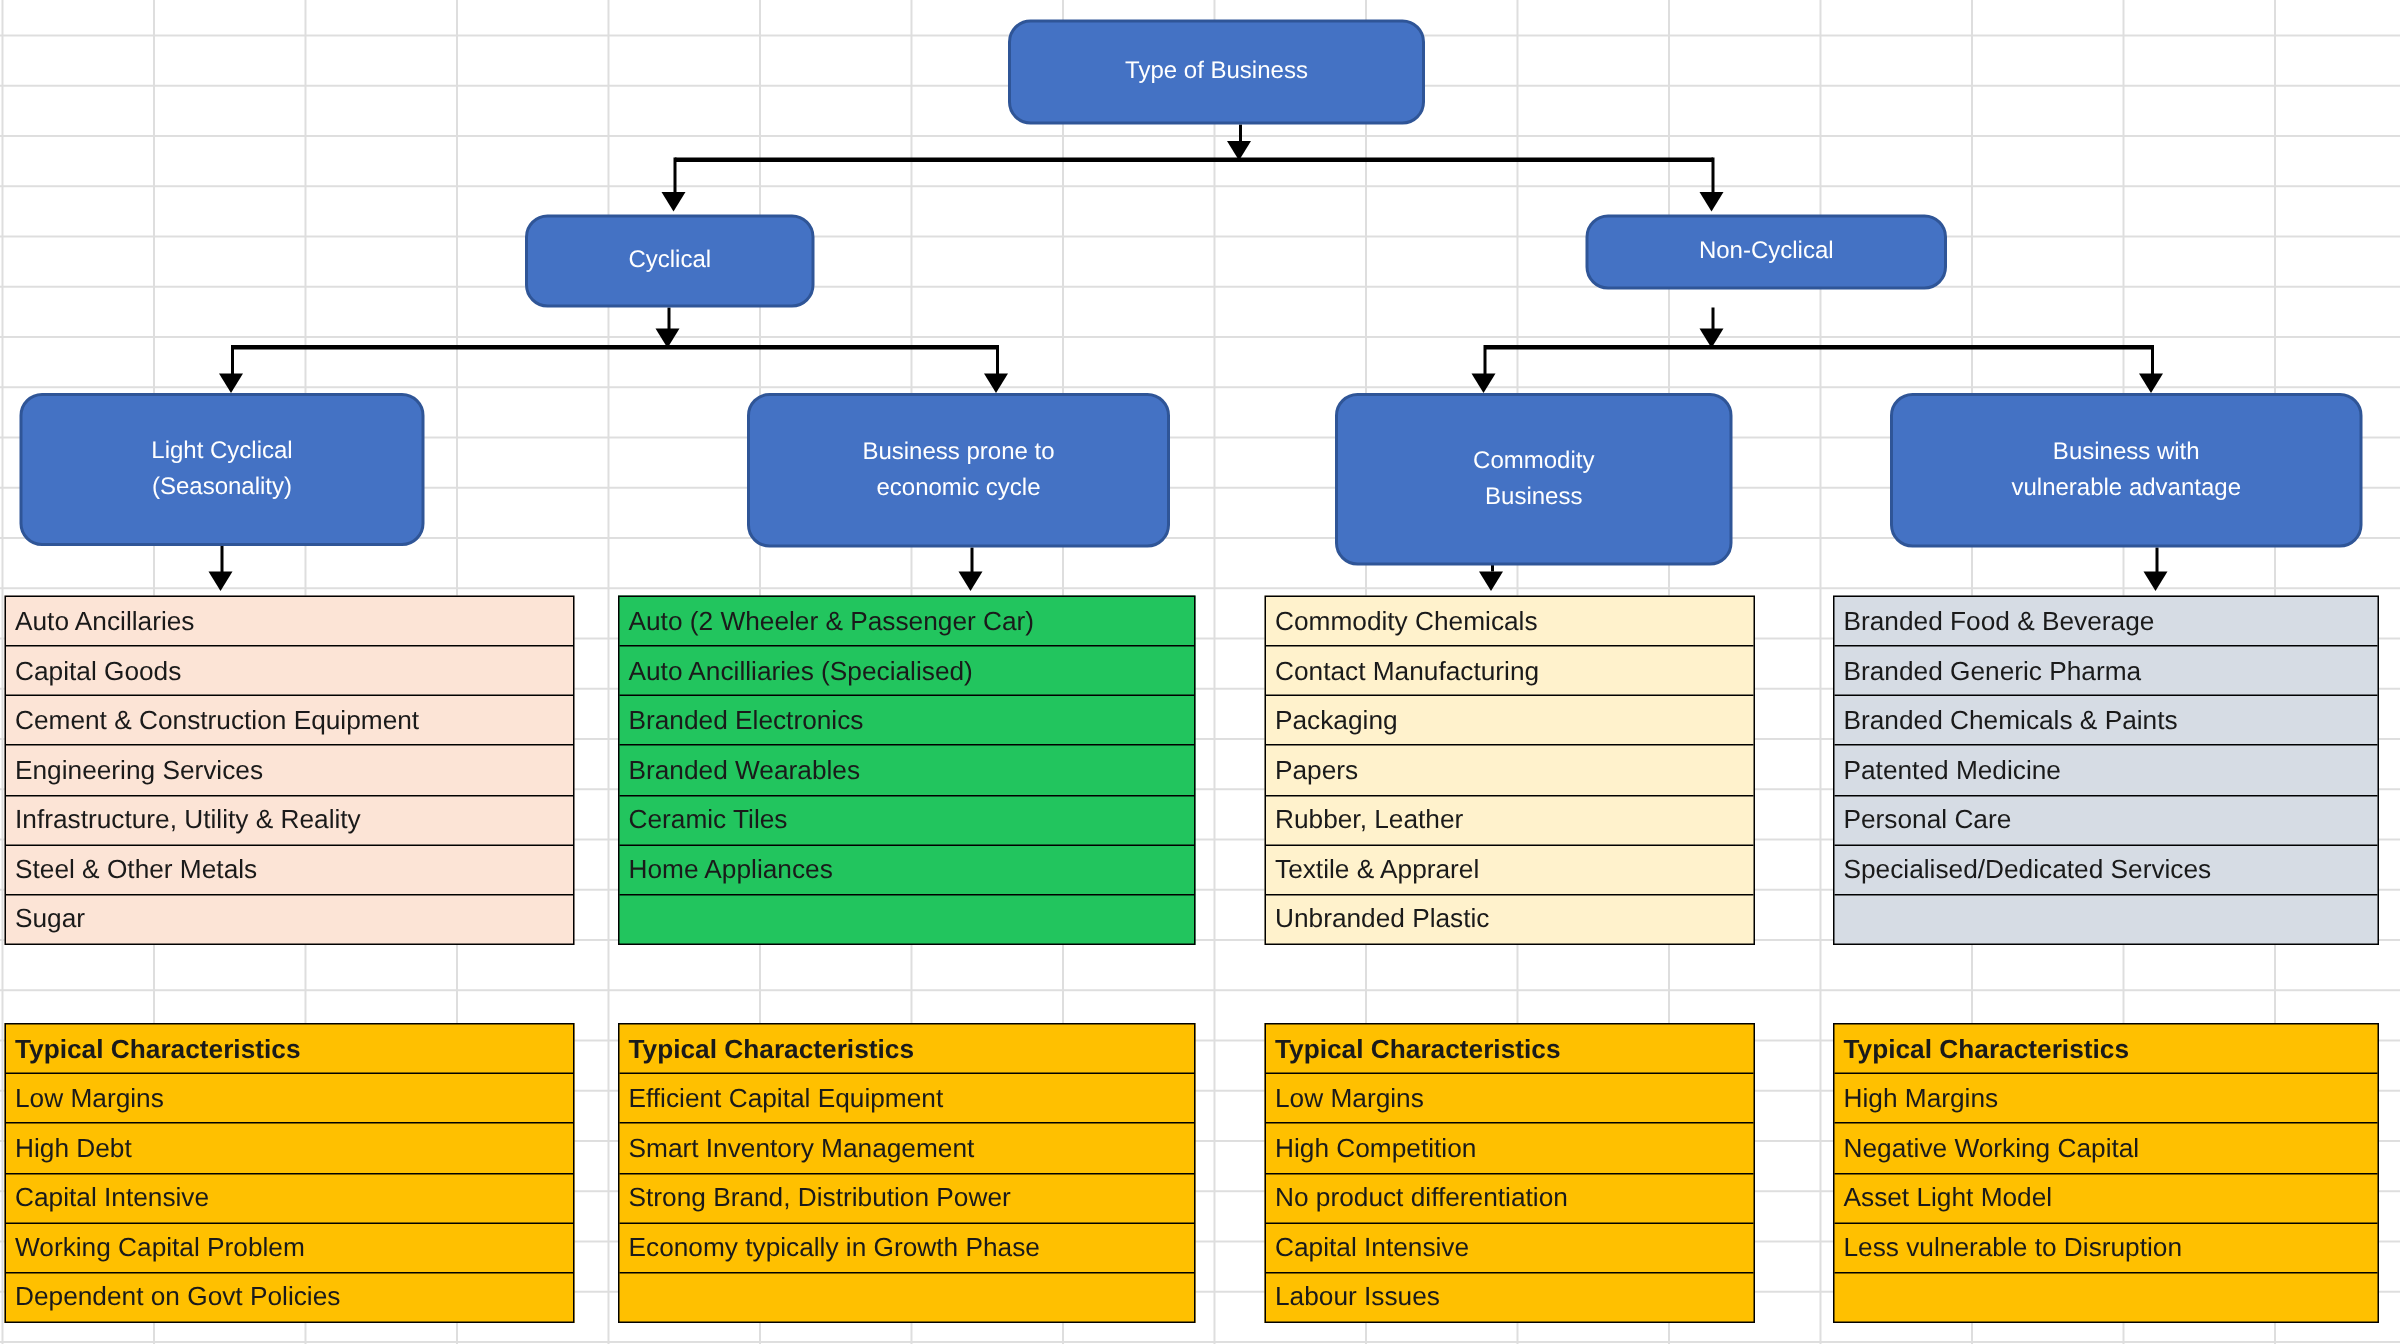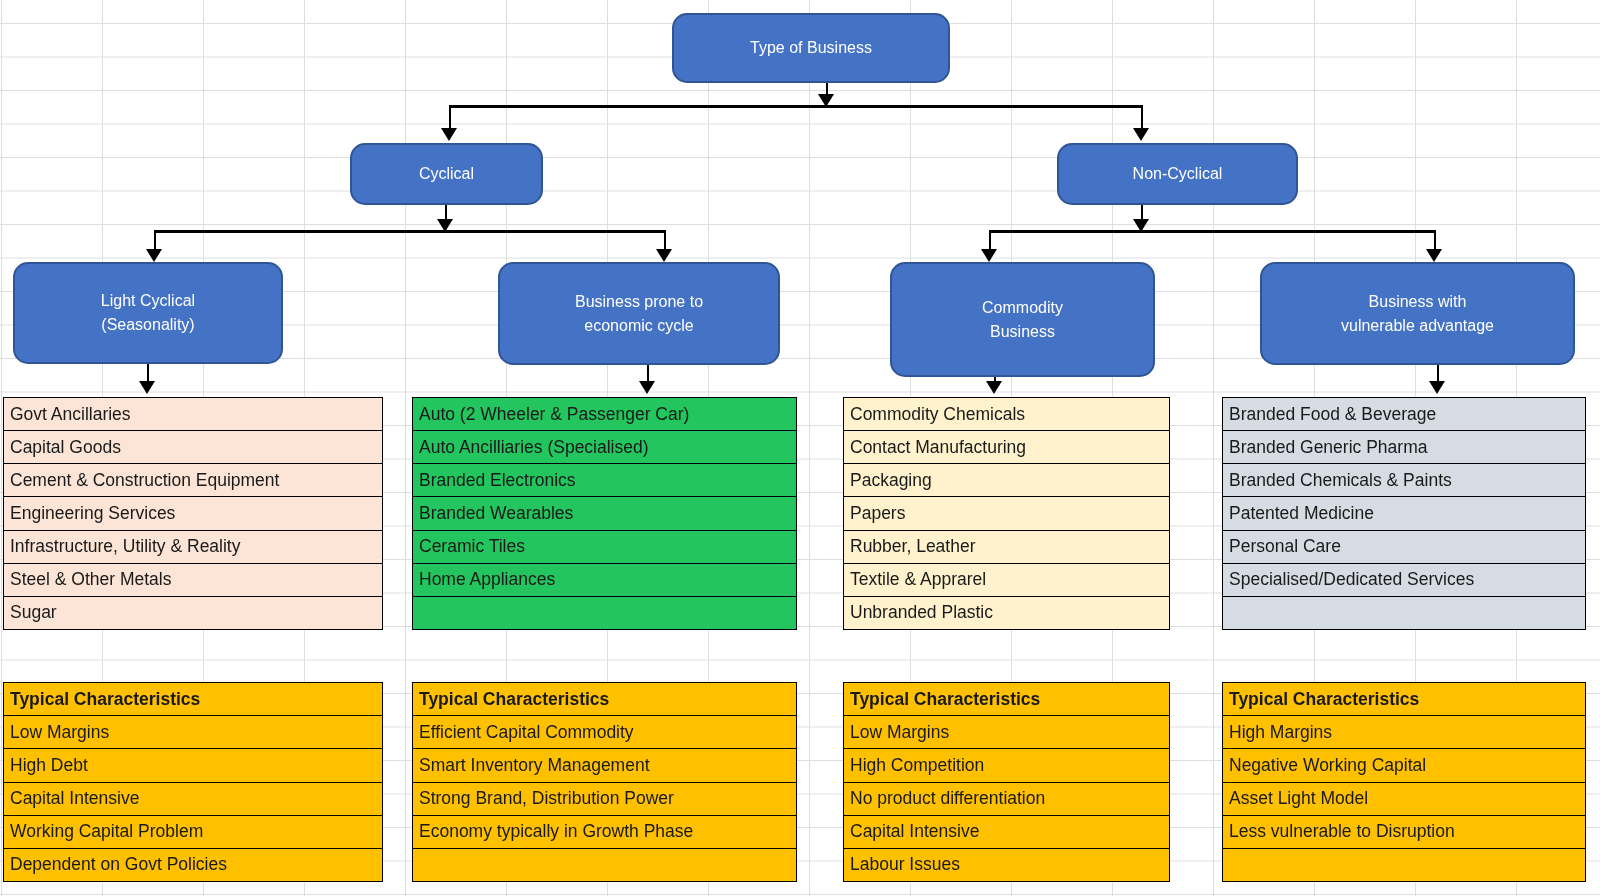--- a/index.html
+++ b/index.html
@@ -72,41 +72,41 @@
   <div class="arr" style="left:139px;top:381px"></div>
   <div class="vline" style="left:647px;top:365px;height:17px"></div>
   <div class="arr" style="left:639px;top:381px"></div>
   <div class="vline" style="left:994px;top:363px;height:18px"></div>
   <div class="arr" style="left:986px;top:381px"></div>
   <div class="vline" style="left:1437px;top:365px;height:17px"></div>
   <div class="arr" style="left:1429px;top:381px"></div>
 
   <div class="node" style="left:672px;top:13px;width:278px;height:70px">Type of Business</div>
   <div class="node" style="left:350px;top:143px;width:193px;height:62px">Cyclical</div>
-  <div class="node" style="left:1057px;top:143px;width:241px;height:62px">Non-Cyclical</div>
+  <div class="node" style="left:1057px;top:143px;width:241px;height:50px">Non-Cyclical</div>
 
   <div class="node" style="left:13px;top:262px;width:270px;height:102px">
     <span>Light Cyclical</span>
     <span>(Seasonality)</span>
   </div>
   <div class="node" style="left:498px;top:262px;width:282px;height:103px">
     <span>Business prone to</span>
     <span>economic cycle</span>
   </div>
   <div class="node" style="left:890px;top:262px;width:265px;height:115px">
     <span>Commodity</span>
     <span>Business</span>
   </div>
   <div class="node" style="left:1260px;top:262px;width:315px;height:103px">
     <span>Business with</span>
     <span>vulnerable advantage</span>
   </div>
 
   <div class="tbl" style="left: 3px; top: 397px; width: 380px; height: 233px; background: rgb(252, 228, 214);">
-    <div class="row">Govt Ancillaries</div>
+    <div class="row">Auto Ancillaries</div>
     <div class="row">Capital Goods</div>
     <div class="row">Cement &amp; Construction Equipment</div>
     <div class="row">Engineering Services</div>
     <div class="row">Infrastructure, Utility &amp; Reality</div>
     <div class="row">Steel &amp; Other Metals</div>
     <div class="row">Sugar</div>
   </div>
   <div class="tbl" style="left: 412px; top: 397px; width: 385px; height: 233px; background: #22c55e;">
     <div class="row">Auto (2 Wheeler &amp; Passenger Car)</div>
     <div class="row">Auto Ancilliaries (Specialised)</div>
@@ -138,21 +138,21 @@
   <div class="tbl" style="left: 3px; top: 682px; width: 380px; height: 200px; background: rgb(255, 192, 0);">
     <div class="row hdr">Typical Characteristics</div>
     <div class="row">Low Margins</div>
     <div class="row">High Debt</div>
     <div class="row">Capital Intensive</div>
     <div class="row">Working Capital Problem</div>
     <div class="row">Dependent on Govt Policies</div>
   </div>
   <div class="tbl" style="left: 412px; top: 682px; width: 385px; height: 200px; background: rgb(255, 192, 0);">
     <div class="row hdr">Typical Characteristics</div>
-    <div class="row">Efficient Capital Commodity</div>
+    <div class="row">Efficient Capital Equipment</div>
     <div class="row">Smart Inventory Management</div>
     <div class="row">Strong Brand, Distribution Power</div>
     <div class="row">Economy typically in Growth Phase</div>
     <div class="row"></div>
   </div>
   <div class="tbl" style="left: 843px; top: 682px; width: 327px; height: 200px; background: rgb(255, 192, 0);">
     <div class="row hdr">Typical Characteristics</div>
     <div class="row">Low Margins</div>
     <div class="row">High Competition</div>
     <div class="row">No product differentiation</div>

